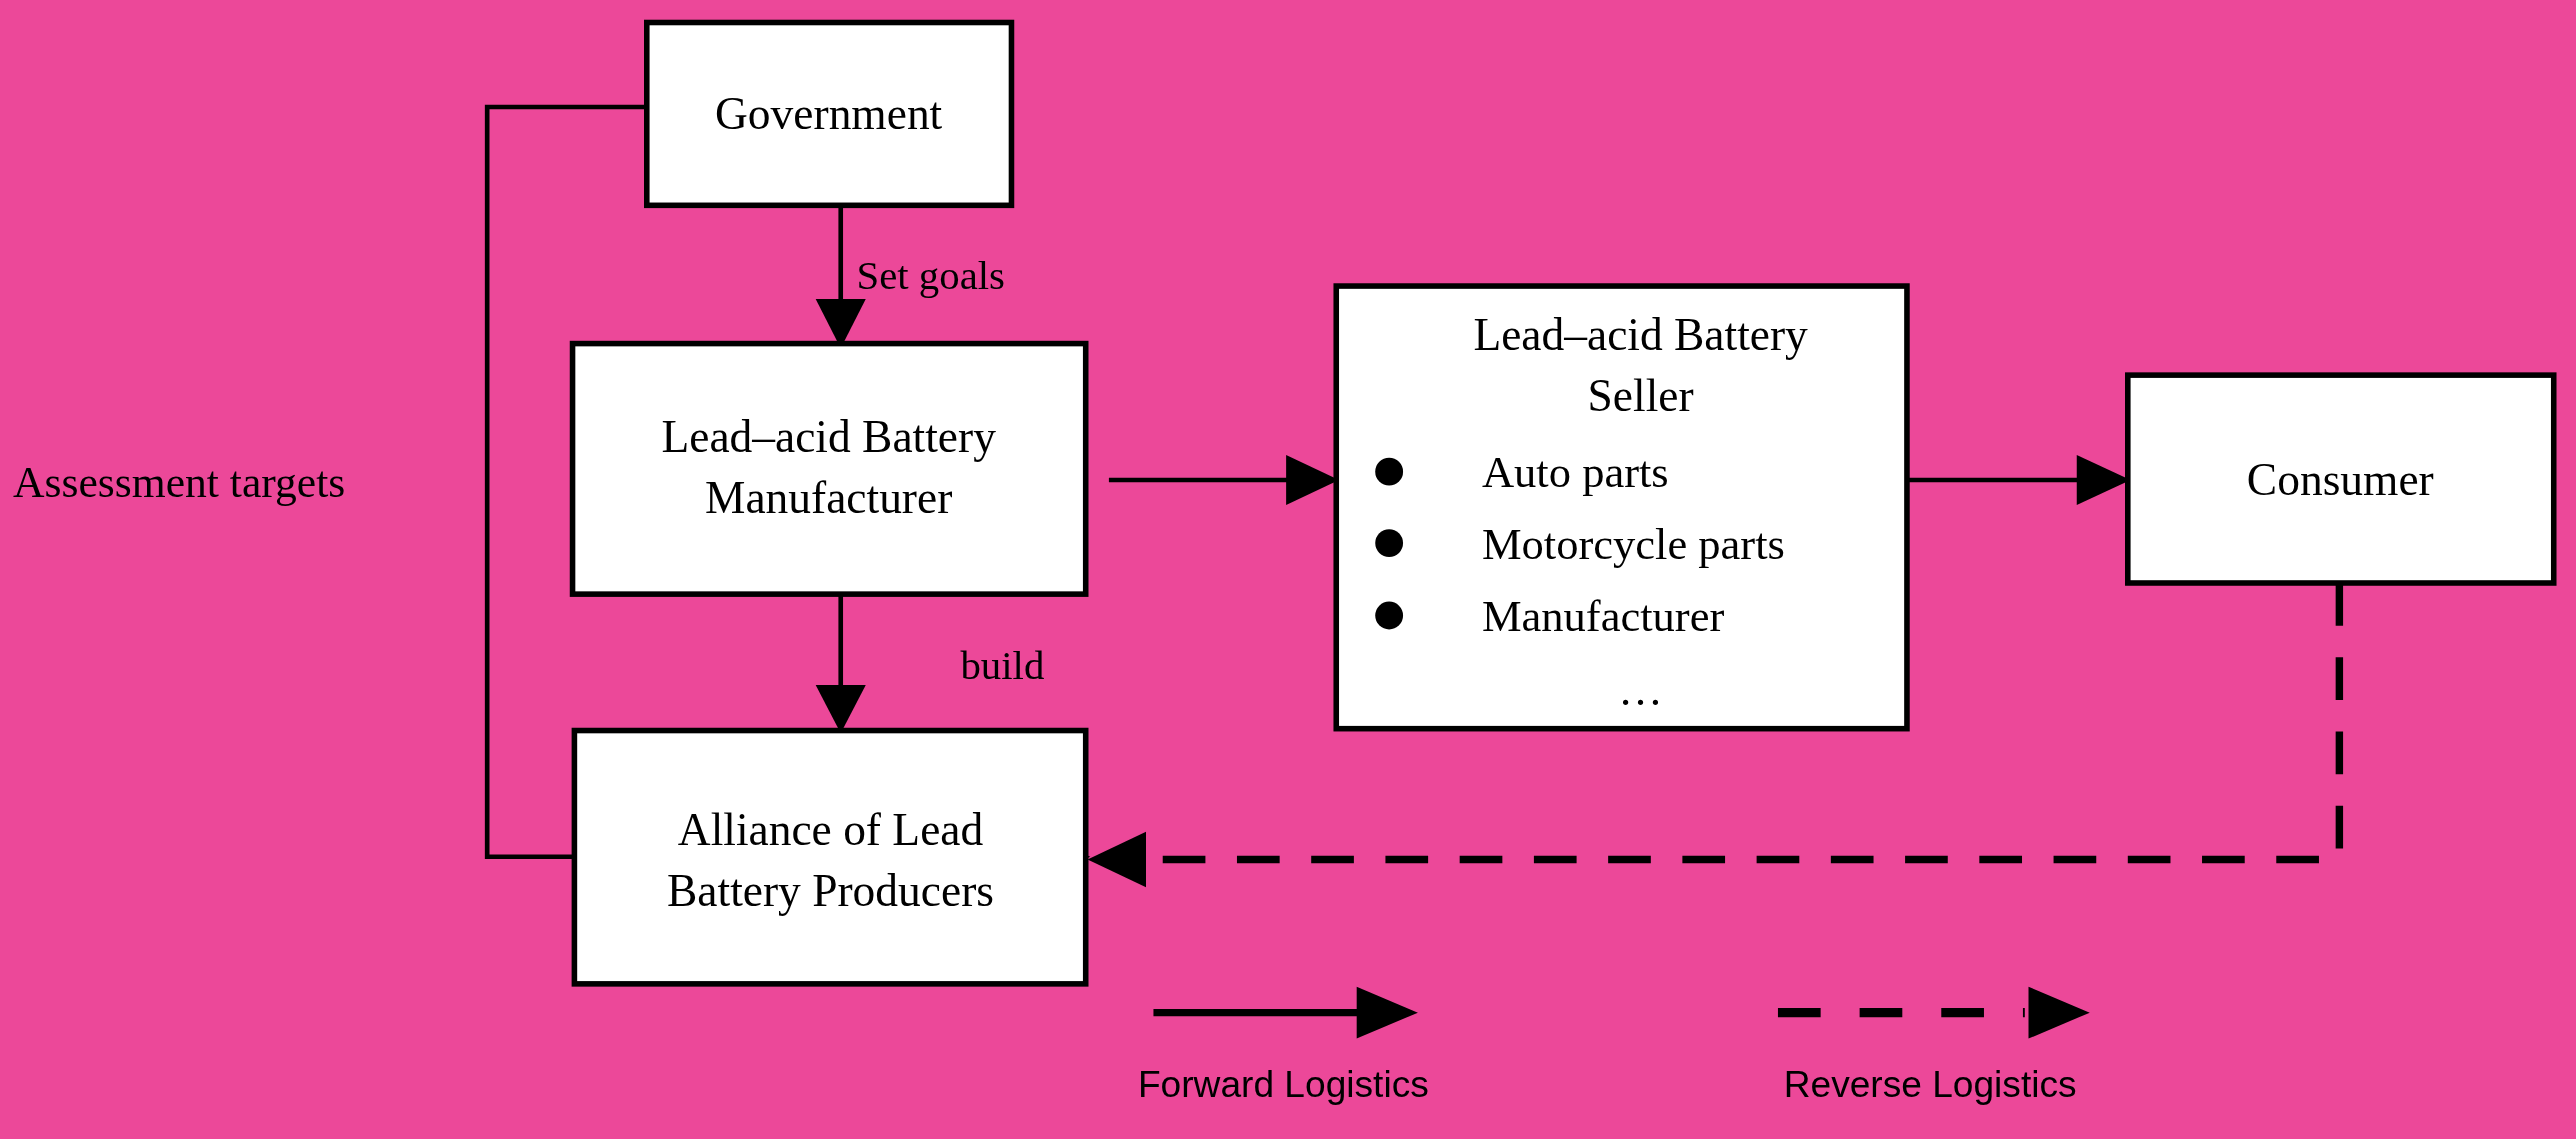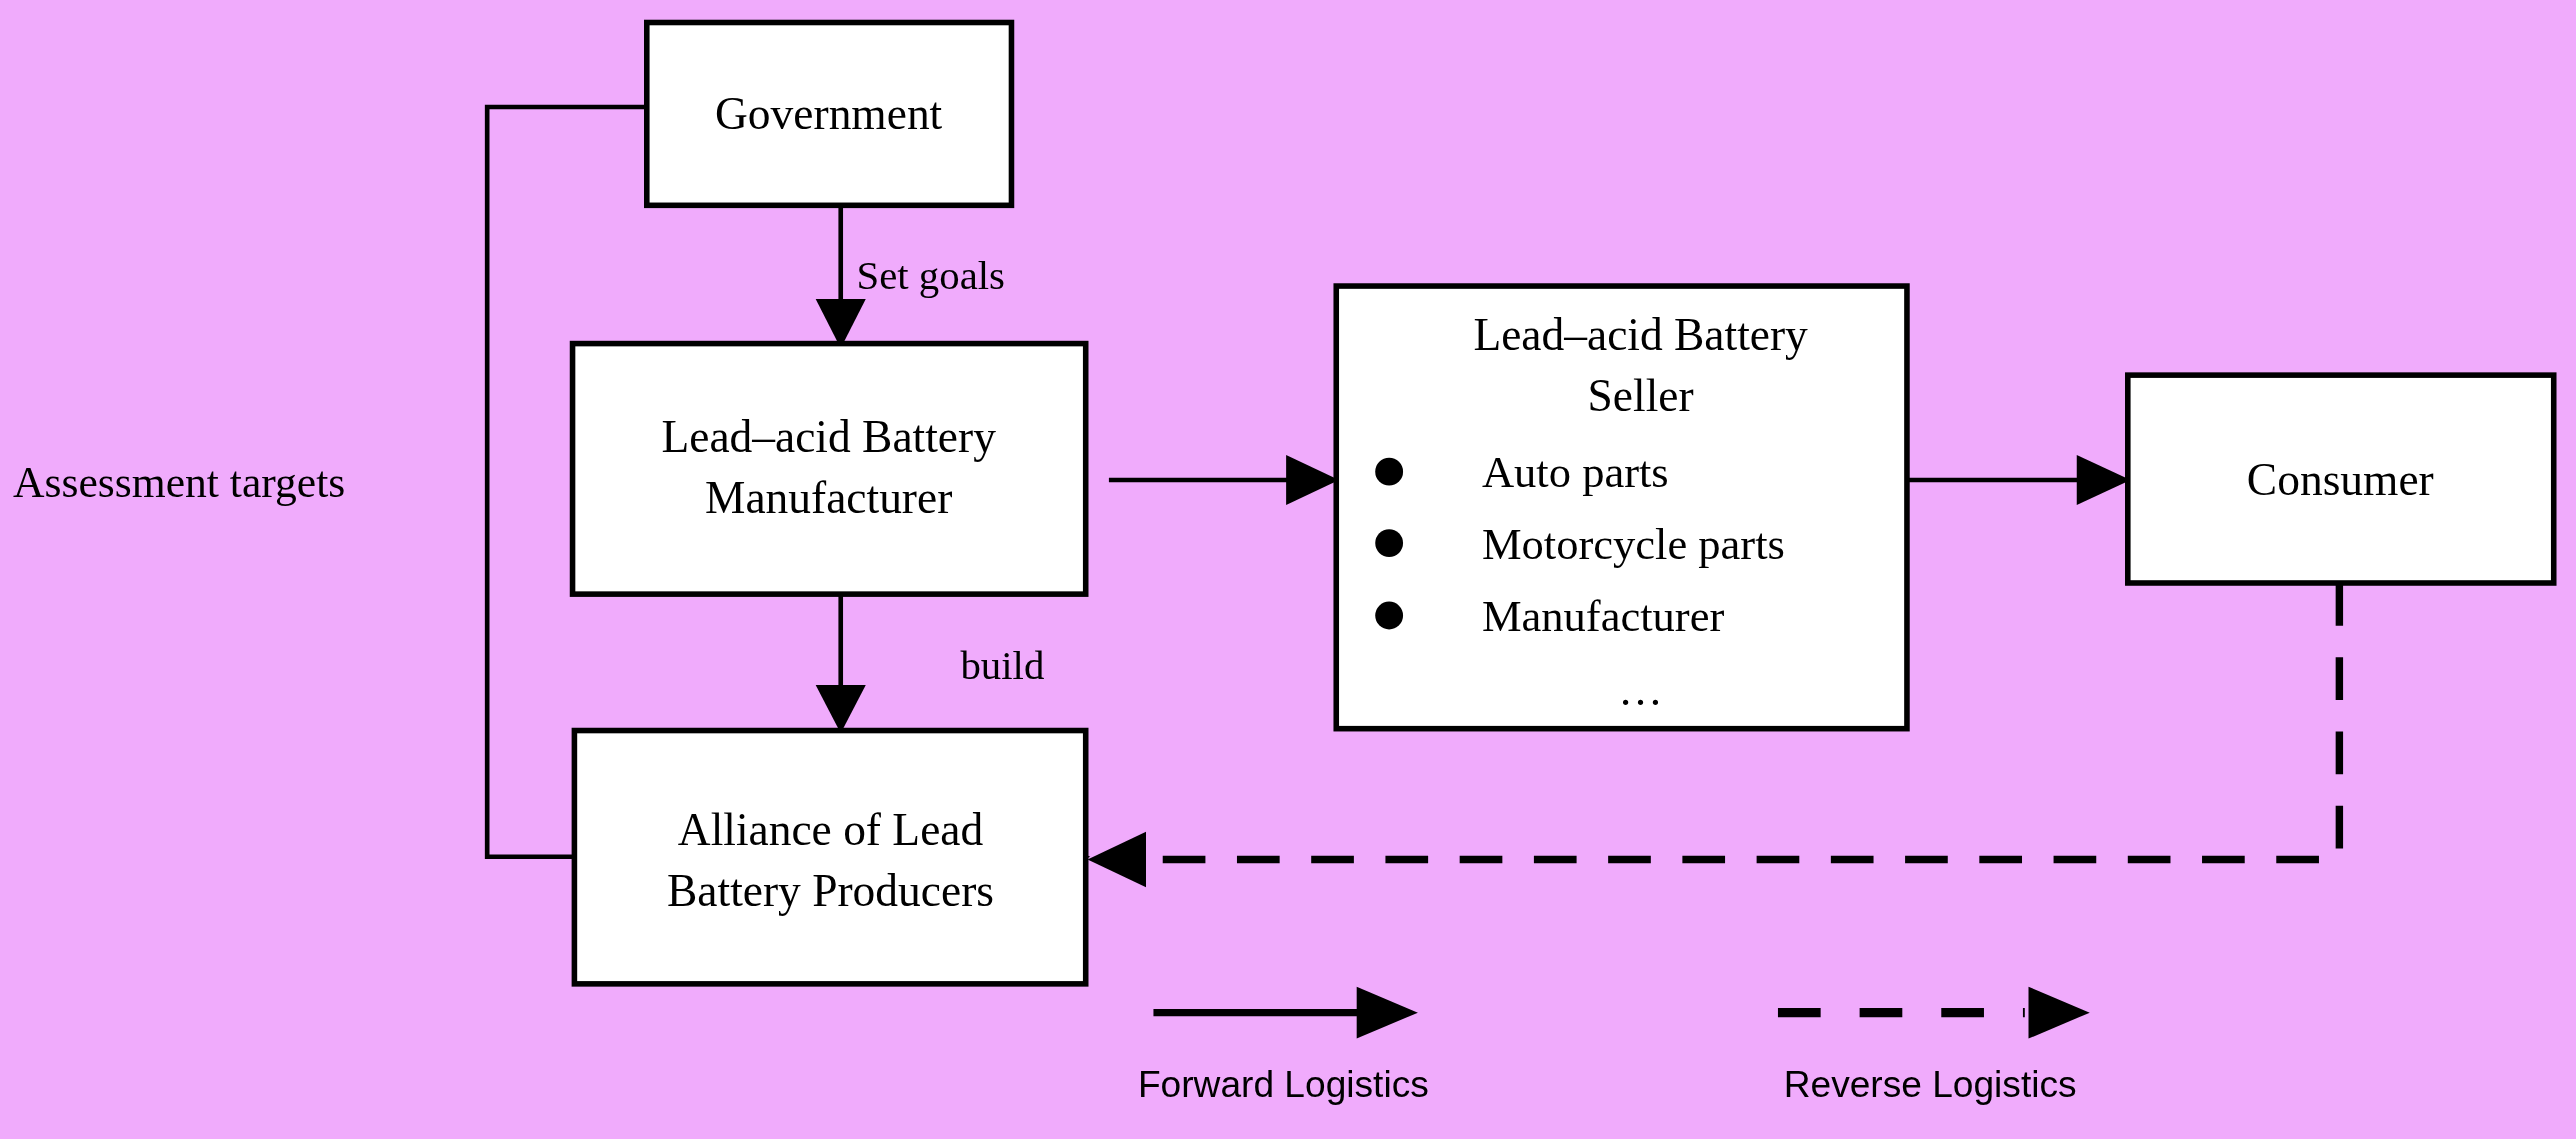--- a/index.html
+++ b/index.html
@@ -9,21 +9,21 @@
     background: #ffffff;
   }
   body {
     font-family: "Liberation Serif", "DejaVu Serif", serif;
     color: #000000;
   }
   #stage {
     position: relative;
     width: 2576px;
     height: 1140px;
-    background: #f0abfc;
+    background: #ec4899;
     overflow: hidden;
   }
   #diagram {
     position: absolute;
     left: 0;
     top: 0;
     width: 2576px;
     height: 1140px;
     display: block;
   }

